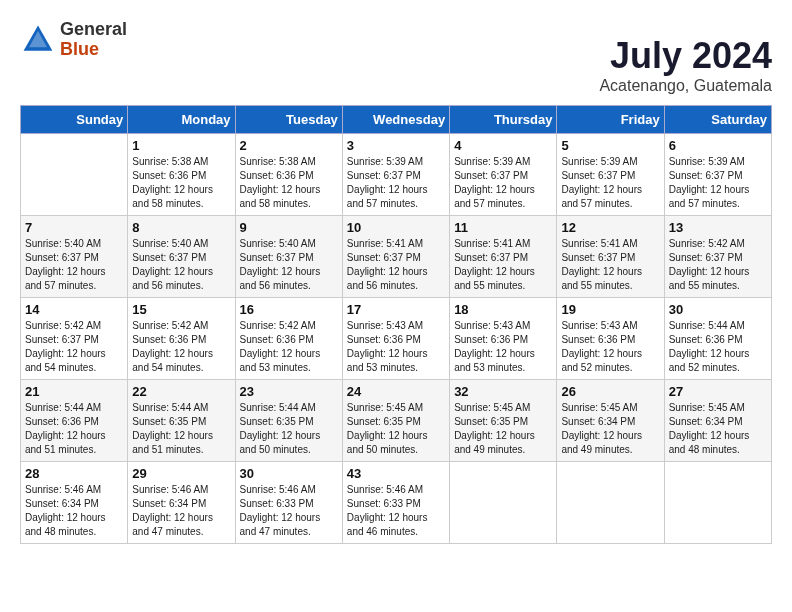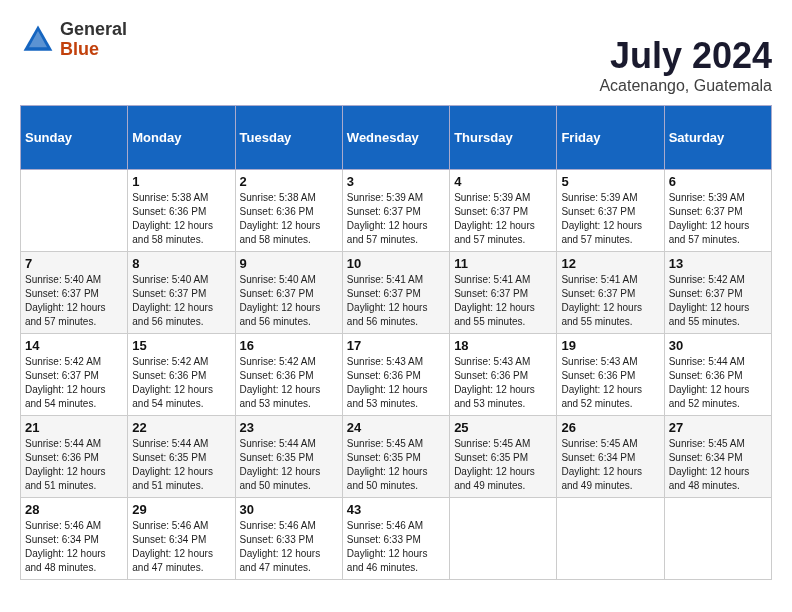--- a/index.html
+++ b/index.html
@@ -47,22 +47,22 @@
       margin-left: 46px;
     }
     table {
       width: 100%;
       border-collapse: collapse;
       font-size: 11px;
     }
     thead tr th {
       background-color: #1565c0;
       color: #fff;
-      padding: 24px 4px;
-      text-align: left;
+      padding: 6px 4px;
+      text-align: right;
       font-size: 13px;
       font-weight: bold;
       border: 1px solid #aac;
     }
     tbody tr td {
       border: 1px solid #ccc;
       vertical-align: top;
       padding: 4px 4px;
       height: 80px;
       width: 107px;
@@ -223,21 +223,21 @@
         </td>
         <td>
           <span class="day-num">23</span>
           <div class="day-info">Sunrise: 5:44 AM<br>Sunset: 6:35 PM<br>Daylight: 12 hours<br>and 50 minutes.</div>
         </td>
         <td>
           <span class="day-num">24</span>
           <div class="day-info">Sunrise: 5:45 AM<br>Sunset: 6:35 PM<br>Daylight: 12 hours<br>and 50 minutes.</div>
         </td>
         <td>
-          <span class="day-num">25</span>
+          <span class="day-num">32</span>
           <div class="day-info">Sunrise: 5:45 AM<br>Sunset: 6:35 PM<br>Daylight: 12 hours<br>and 49 minutes.</div>
         </td>
         <td>
           <span class="day-num">26</span>
           <div class="day-info">Sunrise: 5:45 AM<br>Sunset: 6:34 PM<br>Daylight: 12 hours<br>and 49 minutes.</div>
         </td>
         <td>
           <span class="day-num">27</span>
           <div class="day-info">Sunrise: 5:45 AM<br>Sunset: 6:34 PM<br>Daylight: 12 hours<br>and 48 minutes.</div>
         </td>

